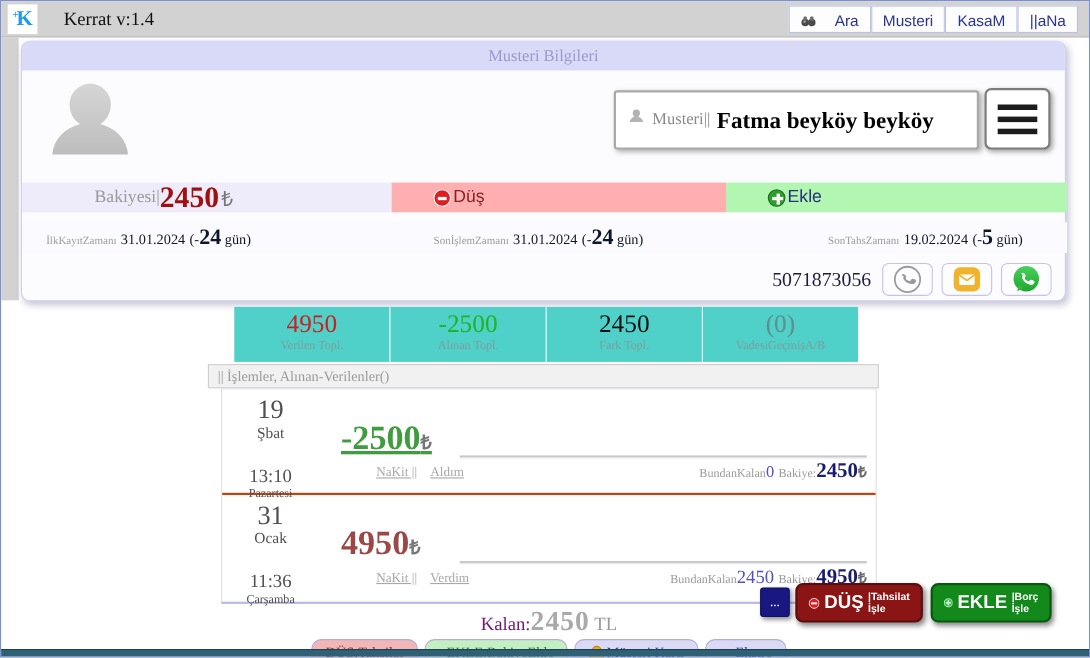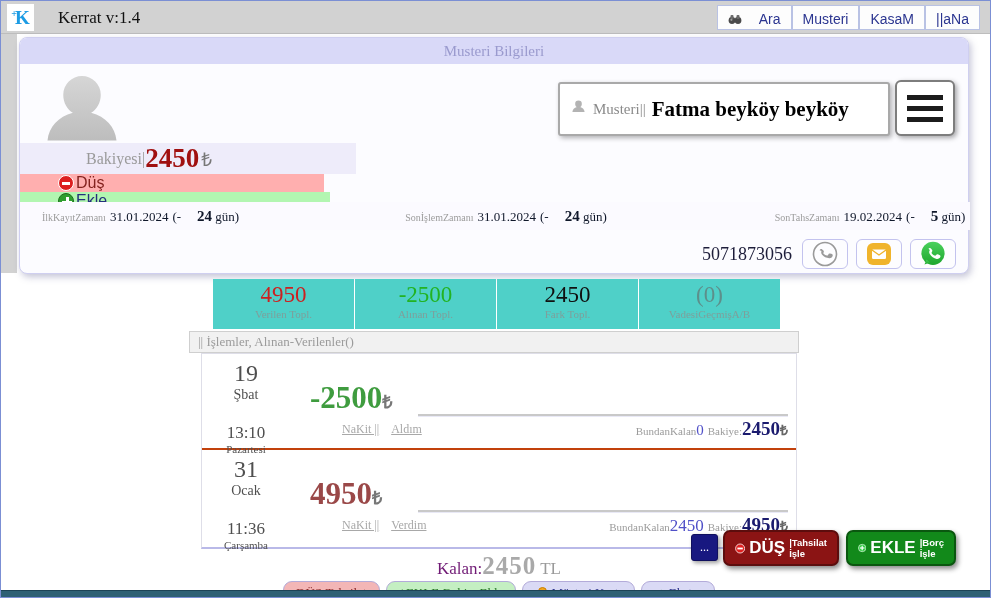--- a/index.html
+++ b/index.html
@@ -35,42 +35,42 @@
   .namebox { position:absolute; left:538px; top:44px; width:332px; height:54px;
     background:#fff; border:2px solid #a9a9a9; border-radius:3px;
     box-shadow:2px 2px 5px rgba(0,0,0,.3); display:flex; align-items:center; padding-left:10px; }
   .nb-label { font-size:15px; color:#8a8a8a; margin-left:6px; }
   .nb-name { font-size:21px; font-weight:bold; color:#000; margin-left:6px; white-space:nowrap; }
   .hamburger { position:absolute; left:875px; top:42px; width:60px; height:56px;
     background:#fff; border:2px solid #7d7d7d; border-radius:6px;
     box-shadow:2px 2px 5px rgba(0,0,0,.35); display:flex; flex-direction:column;
     justify-content:center; gap:6px; align-items:center; cursor:pointer; }
   .hamburger .bar { width:36px; height:5px; background:#1c1c1c; }
-  .bakrow { position:absolute; left:0; top:105px; width:950px; height:27px; display:flex;flex-direction:column; }
+  .bakrow { position:absolute; left:0; top:128px; width:950px; height:27px; display:flex; }
   .bak-cell { width:336px; background:#eeecfa; display:flex; align-items:center; padding-left:66px; }
   .bak-label { font-size:16px; color:#9a9a9a; }
   .bak-value { font-size:27px; font-weight:bold; color:#a01010; }
   .bak-cur { font-size:19px; color:#777; margin-left:2px; }
   .dus-cell { width:304px; background:#ffafaf; display:flex; align-items:center; padding-left:38px;
     gap:2px; font-family:"Liberation Sans",sans-serif; font-size:16px; color:#84231f; cursor:pointer; }
   .ekle-cell { width:310px; background:#b2f6b1; display:flex; align-items:center; padding-left:38px;
     gap:2px; font-family:"Liberation Sans",sans-serif; font-size:16px; color:#24307c; cursor:pointer; }
   .noentry { width:16px; height:16px; border-radius:50%; background:#dd1f1f;
     border:1px solid #fff; position:relative; display:inline-block; }
   .noentry::after { content:""; position:absolute; left:3px; top:6px; width:8px; height:3px; background:#fff; }
   .pluscirc { width:16px; height:16px; border-radius:50%; background:#2f9e2f;
     border:1px solid #1c6e1c; position:relative; display:inline-block; }
   .pluscirc::before { content:""; position:absolute; left:6.5px; top:3px; width:3px; height:10px; background:#fff; }
   .pluscirc::after { content:""; position:absolute; left:3px; top:6.5px; width:10px; height:3px; background:#fff; }
   .daterow { position:absolute; left:0; top:164px; width:950px; height:28px;
     background:#fbfaff; display:flex; align-items:center; }
   .ditem { white-space:nowrap; }
   .ditem .dl { font-size:10px; color:#9c9c9c; margin-right:4px; }
   .ditem .dv { font-size:13px; color:#0f172a; }
-  .ditem b { font-size:15px;margin-left:16px; }
+  .ditem b { font-size:20px; }
   .d1 { margin-left:22px; } .d2 { margin-left:166px; } .d3 { margin-left:168px; }
   .phonerow { position:absolute; left:0; top:198px; width:950px; height:36px;
     display:flex; align-items:center; justify-content:flex-end; padding-right:14px; gap:8px; }
   .phonenum { font-size:18px; color:#1d1d3a; margin-right:2px; }
   .iconbtn { width:46px; height:30px; background:#fdfdff; border:1px solid #c3c3ee;
     border-radius:6px; display:flex; align-items:center; justify-content:center; cursor:pointer; }
   
   .tealrow { position:absolute; left:212px; top:278px; display:flex; gap:1px; }
   .tealbox { width:141px; height:50px; background:#4fd0c8; text-align:center; padding-top:3px; }
   .tealval { font-size:23px; line-height:26px; }
@@ -83,21 +83,21 @@
   .txwrap { position:absolute; left:200px; top:352px; width:596px; height:196px;
     background:#fff; border:1px solid #dedee8; border-bottom:2px solid #b9b9e8; }
   .txrow { position:relative; height:96px; }
   .txrow.first { border-bottom:2px solid #c2410c; }
   .txdate { position:absolute; left:0; top:6px; width:88px; text-align:center; color:#4f4f4f; }
   .txday { font-size:24px; line-height:26px; }
   .txmon { font-size:14px; line-height:17px; }
   .txtime { font-size:17px; line-height:19px;margin-top:20px; }
   .txwd { font-size:11px; line-height:14px; }
   .txamt { position:absolute; left:108px; top:26px; font-size:31px; font-weight:bold; }
-  .amt-green { color:#3f9c3f; } .amt-maroon { color:#9a4848; }
+  .amt-green { color:#3f9c3f;text-decoration:underline; } .amt-maroon { color:#9a4848; }
   .txamt .cur { font-size:18px; color:#777; font-weight:bold; }
   .txmethod { position:absolute; left:140px; top:68px; font-size:12px; color:#a8a8a8;text-decoration:underline; }
   .txmethod .dir { margin-left:12px; }
   .txline { position:absolute; left:216px; right:8px; top:60px; height:3px;
     border-top:2px solid #c9c9c9; border-bottom:1px solid #e9e9f6; }
   .txright { position:absolute; right:8px; top:64px; white-space:nowrap; }
   .bk-lbl { font-size:11px; color:#9b9b9b; }
   .bk-kalan { font-size:15px; color:#5050c8; }
   .bk-kalan.big { font-size:17px; }
   .bk-bakiye { font-size:19px; font-weight:bold; color:#1a1a6e; }

